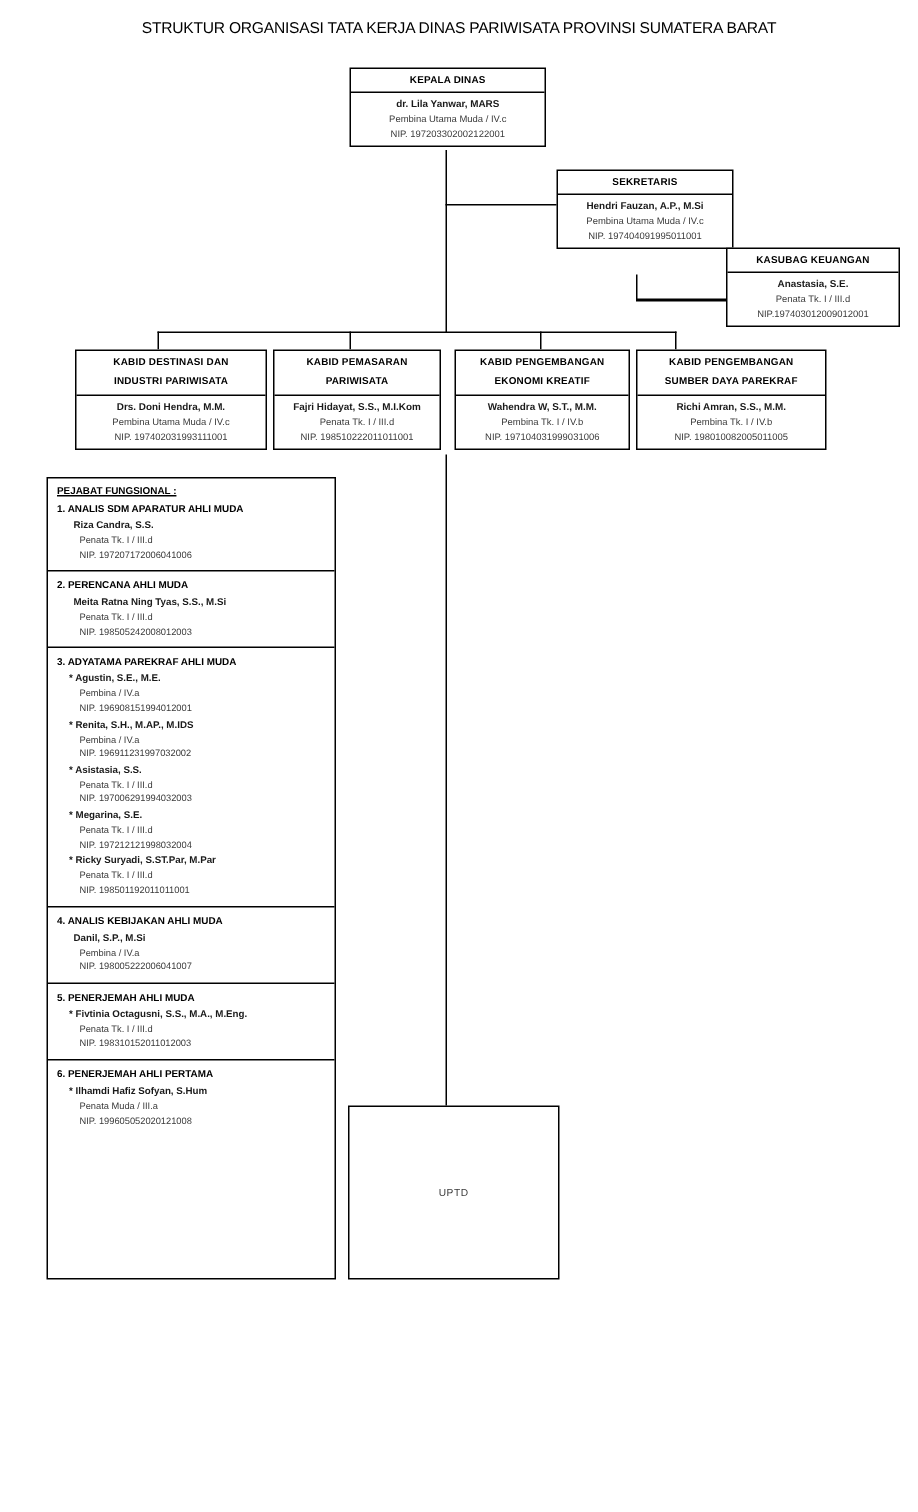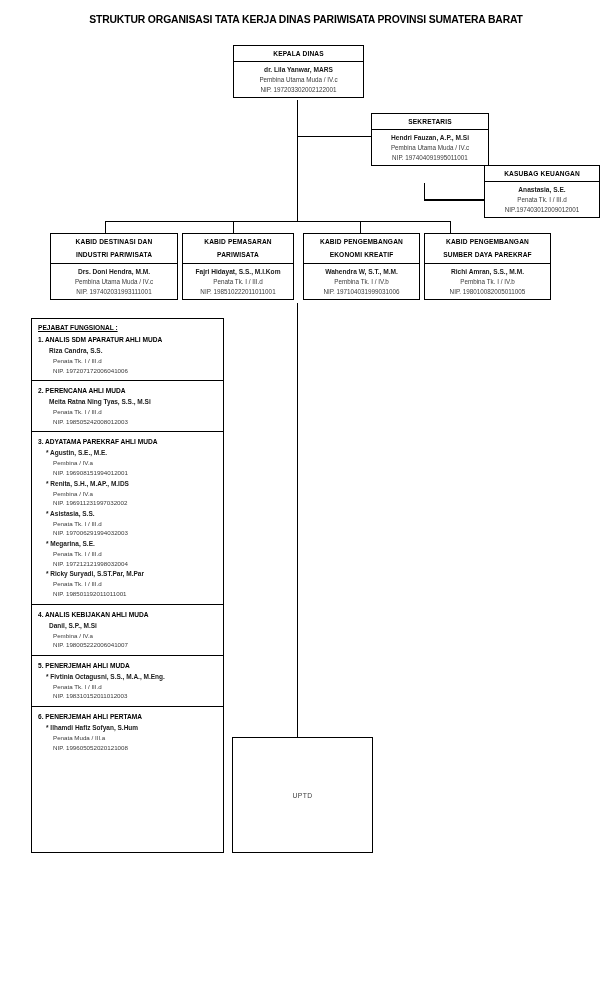--- a/index.html
+++ b/index.html
@@ -9,21 +9,21 @@
     font-family: "Liberation Sans", sans-serif;
     color: #1a1a1a;
     overflow: hidden;
   }
   #page { position: relative; width: 612px; height: 1008px; }
 
   
   .chart-title {
     position: absolute; left: 0; top: 14px; width: 612px;
     text-align: center;
-    font-size: 10.4px; font-weight: bold; letter-spacing: -0.15px;
+    font-size: 10.4px; font-weight: normal; letter-spacing: -0.15px;
     color: #000;
   }
 
   
   .node {
     position: absolute;
     border: 1.4px solid #000;
     background: #fff;
     text-align: center;
     z-index: 3;

